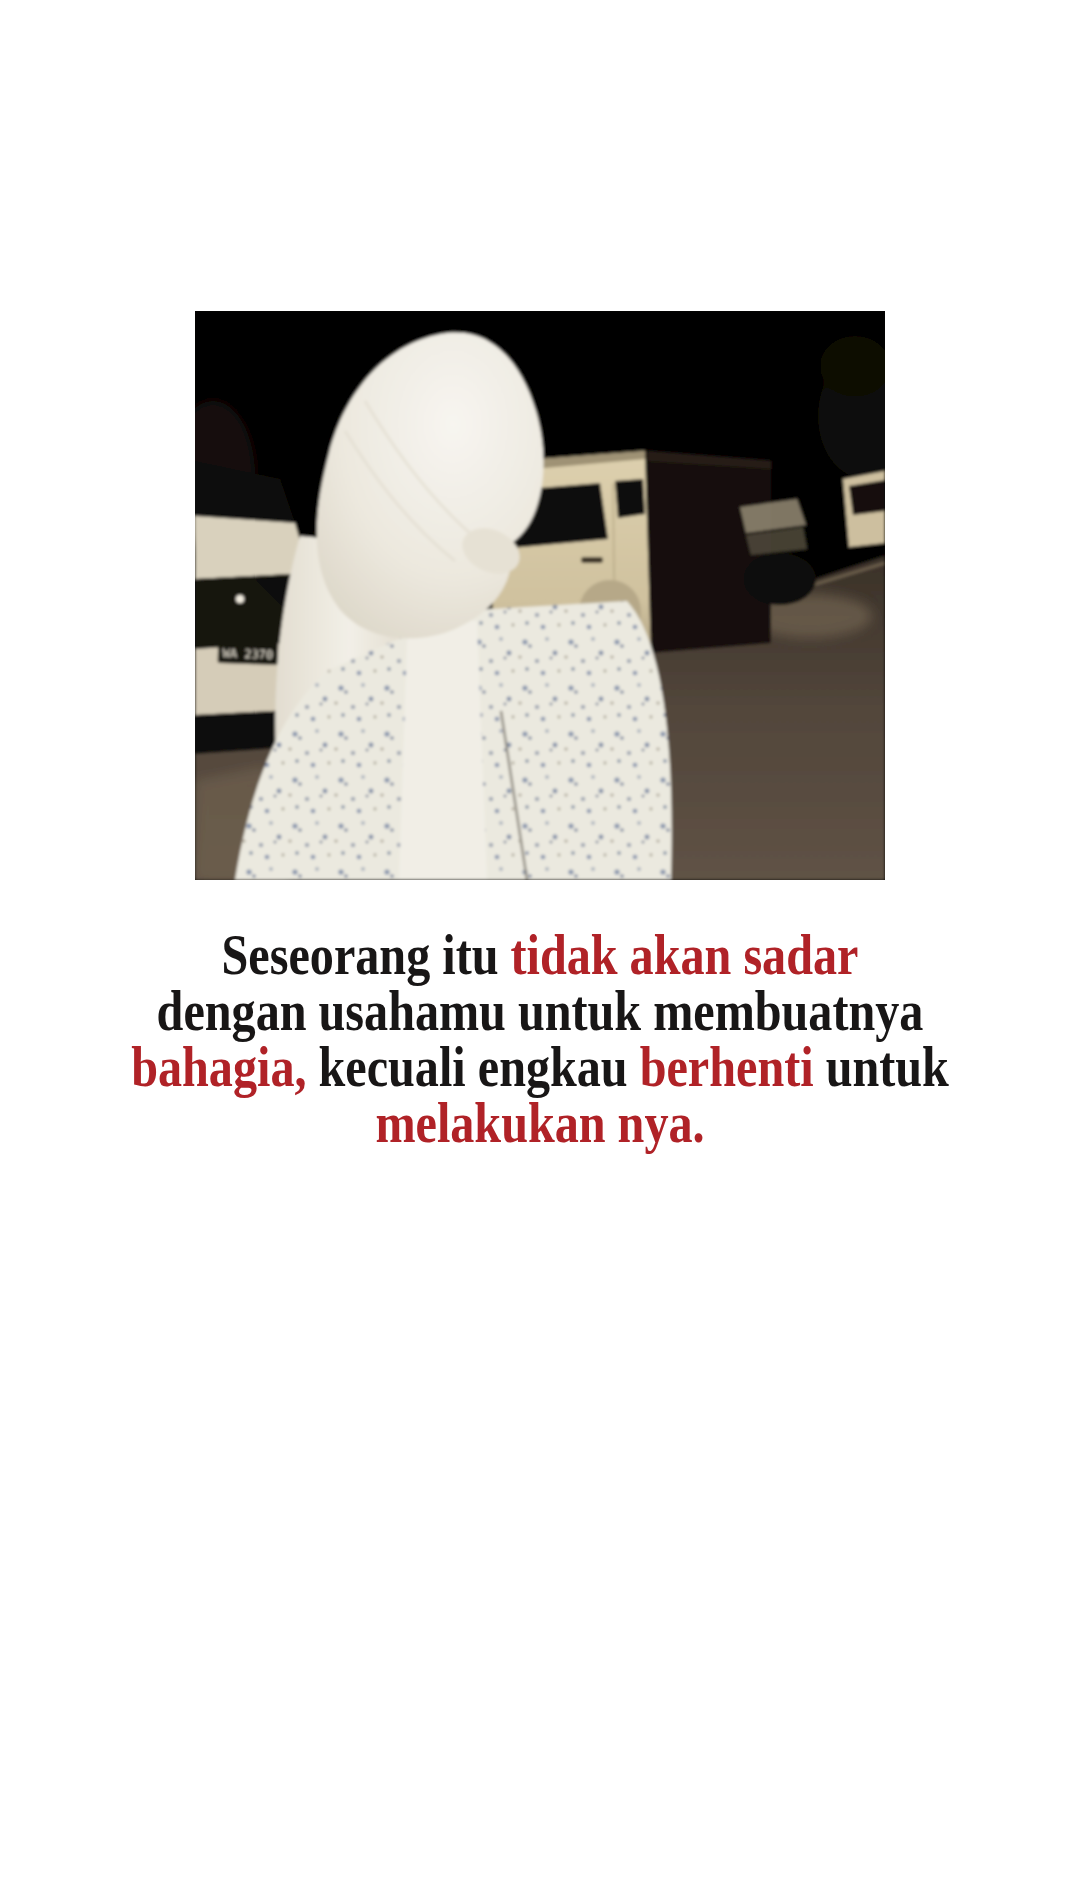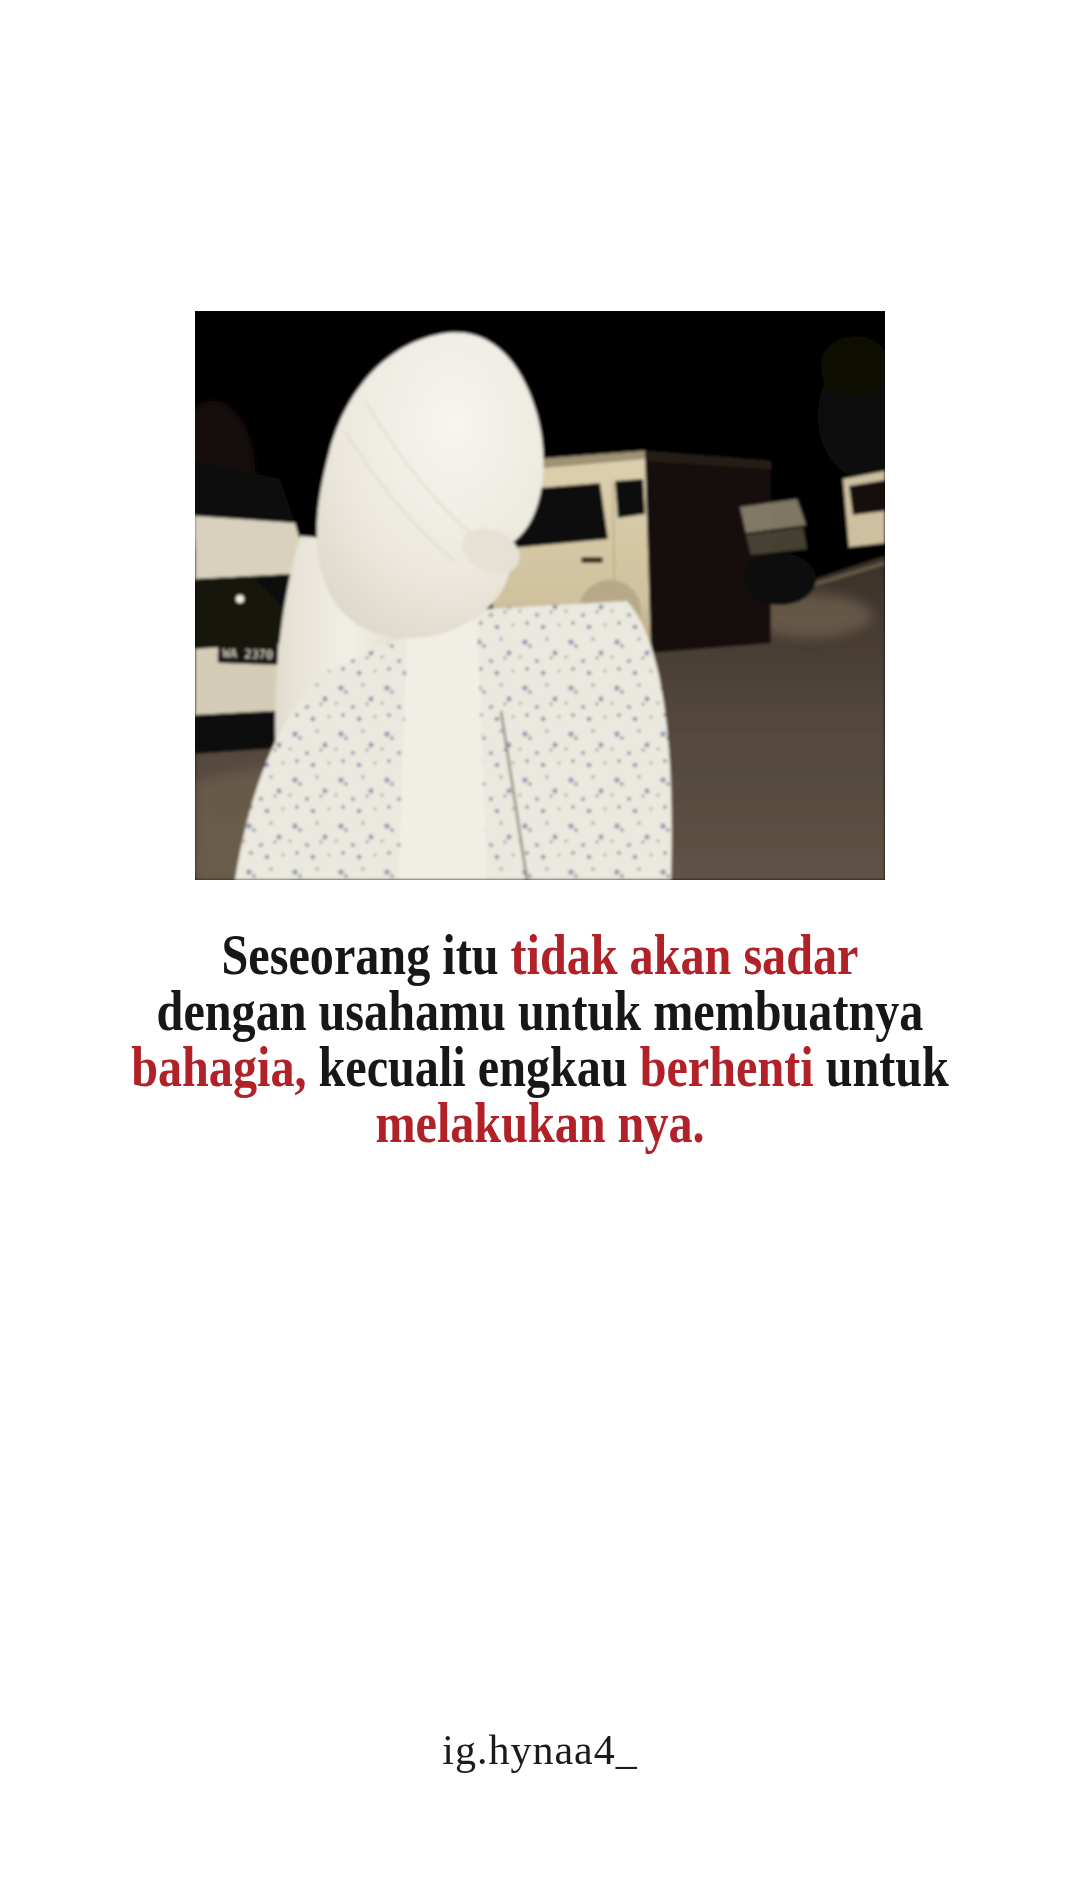--- a/index.html
+++ b/index.html
@@ -154,15 +154,14 @@
     </svg>
   </figure>
 
   <div class="quote">
     <p><span class="seg">Seseorang itu </span><span class="seg red">tidak akan sadar</span></p>
     <p><span class="seg">dengan usahamu untuk membuatnya</span></p>
     <p><span class="seg red">bahagia,</span><span class="seg"> kecuali engkau </span><span class="seg red">berhenti</span><span class="seg"> untuk</span></p>
     <p><span class="seg red">melakukan nya.</span></p>
   </div>
 
-  <div class="watermark">ig.hynaa4_</div>
 
 </div>
 
 </body></html>

